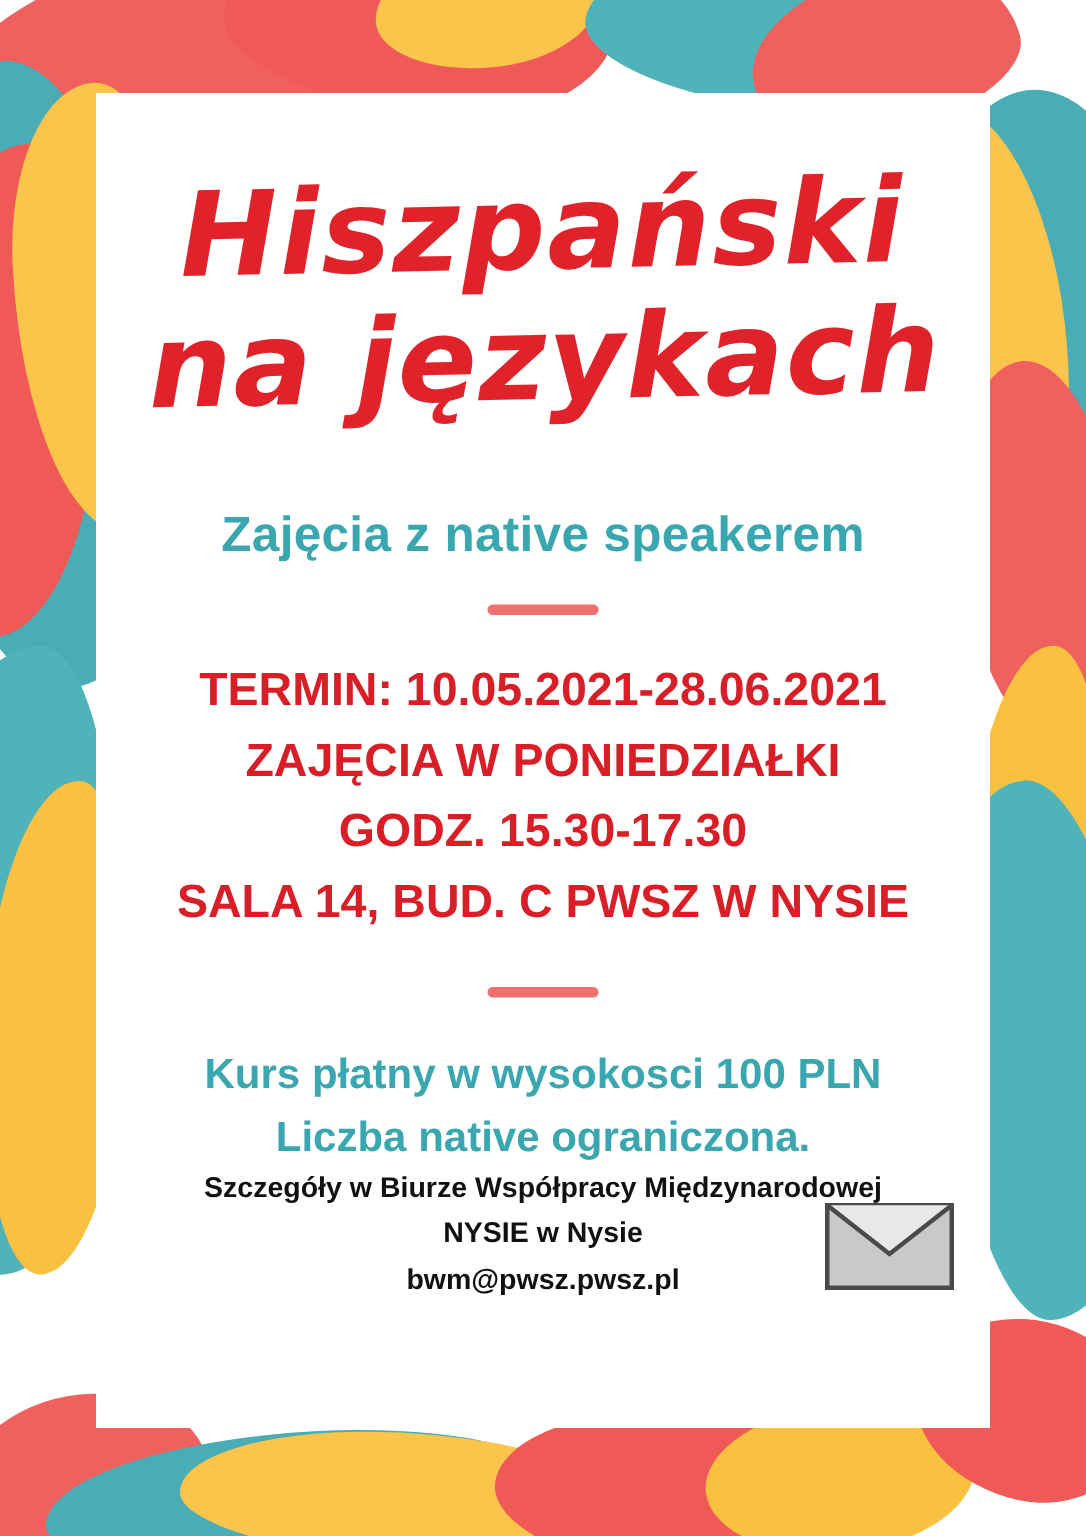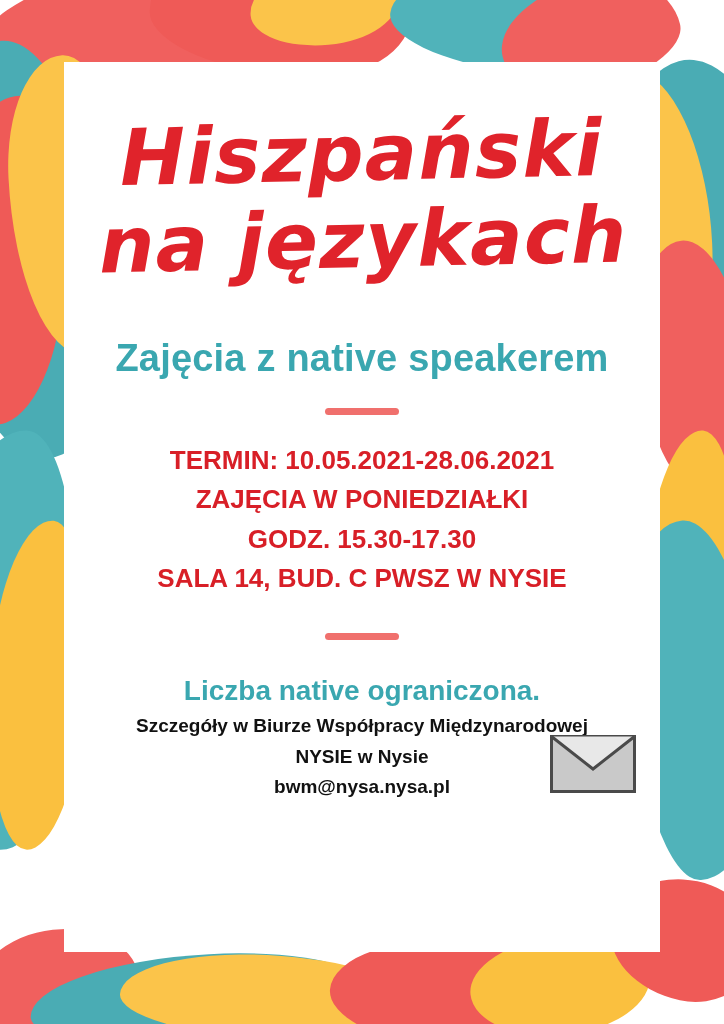--- a/index.html
+++ b/index.html
@@ -222,39 +222,39 @@
     letter-spacing: 1px;
     margin-top: 48px;
     transform: rotate(-1.2deg);
     white-space: pre-line;
   }
 
   .subtitle {
     color: #3aa7b0;
     font-family: "Liberation Sans", sans-serif;
     font-weight: bold;
-    font-size: 38px;
+    font-size: 33px;
     margin-top: 52px;
     letter-spacing: 0.2px;
   }
 
   .divider {
     width: 74px;
     height: 7px;
     border-radius: 4px;
     background: #f0706d;
     margin-top: 28px;
   }
 
   .details {
     margin-top: 26px;
     color: #d81f27;
     font-family: "Liberation Sans", sans-serif;
     font-weight: bold;
-    font-size: 26px;
+    font-size: 31px;
     line-height: 1.52;
   }
   .details .line { display: block; white-space: nowrap; }
 
   .divider-2 {
     width: 74px;
     height: 7px;
     border-radius: 4px;
     background: #f0706d;
     margin-top: 34px;
@@ -333,27 +333,28 @@
     <div class="details">
       <span class="line">TERMIN: 10.05.2021-28.06.2021</span>
       <span class="line">ZAJĘCIA W PONIEDZIAŁKI</span>
       <span class="line">GODZ. 15.30-17.30</span>
       <span class="line">SALA 14, BUD. C PWSZ W NYSIE</span>
     </div>
 
     <div class="divider-2"></div>
 
     <div class="price">
+      <span class="line">Kurs płatny w wysokosci 100 PLN</span>
       <span class="line">Liczba native ograniczona.</span>
     </div>
 
     <div class="footer">
       <span class="line">Szczegóły w Biurze Współpracy Międzynarodowej</span>
       <span class="line">NYSIE w Nysie</span>
-      <span class="line">bwm@nysa.nysa.pl</span>
+      <span class="line">bwm@pwsz.pwsz.pl</span>
 
       <svg class="envelope" viewBox="0 0 86 58">
         <rect x="1.5" y="1.5" width="83" height="55" fill="#c9c9c9" stroke="#4a4a4a" stroke-width="3"></rect>
         <polyline points="1.5,1.5 43,34 84.5,1.5" fill="#e8e8e8" stroke="#4a4a4a" stroke-width="3"></polyline>
       </svg>
     </div>
 
   </div>
 </div>
 

